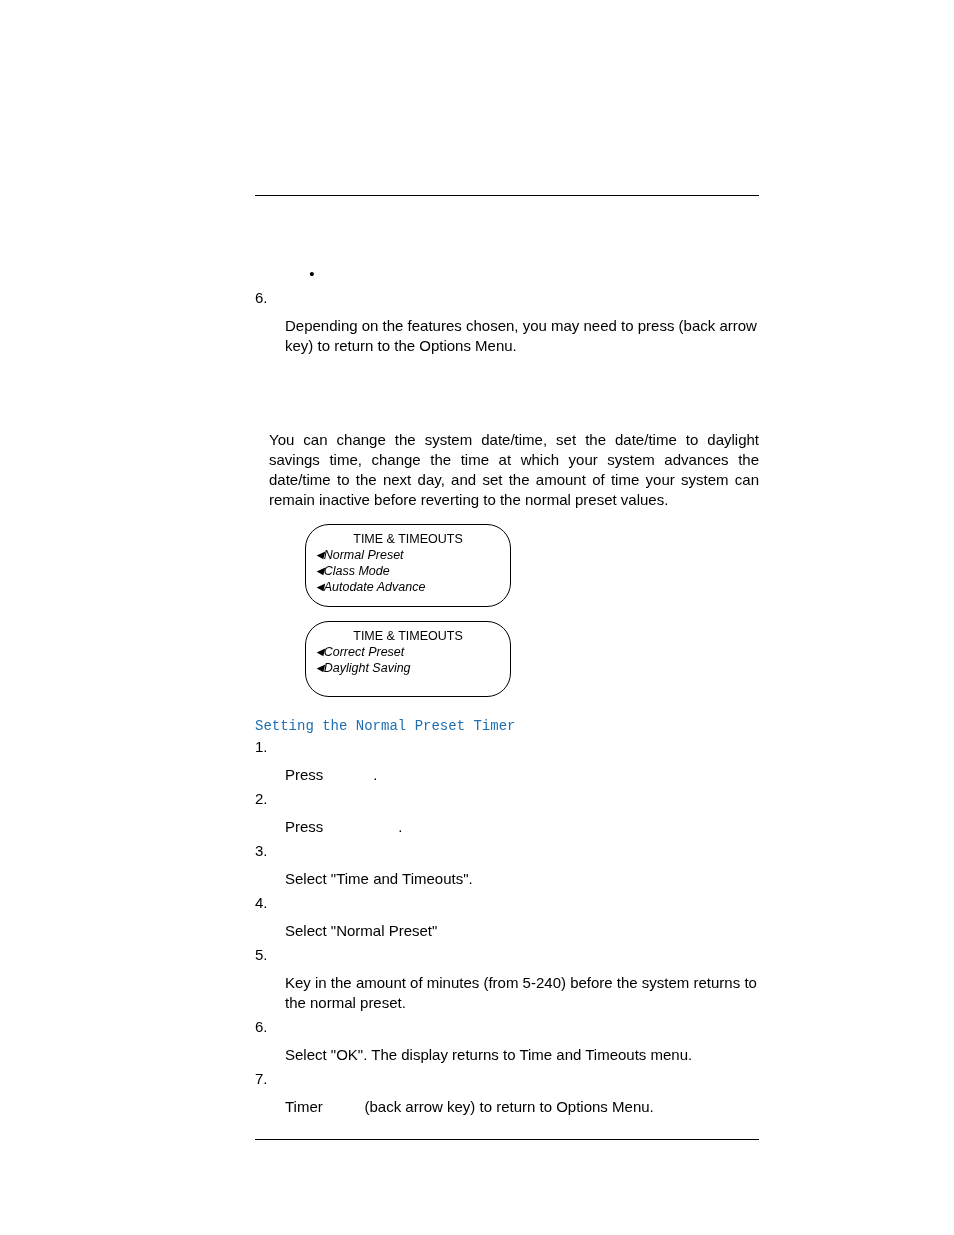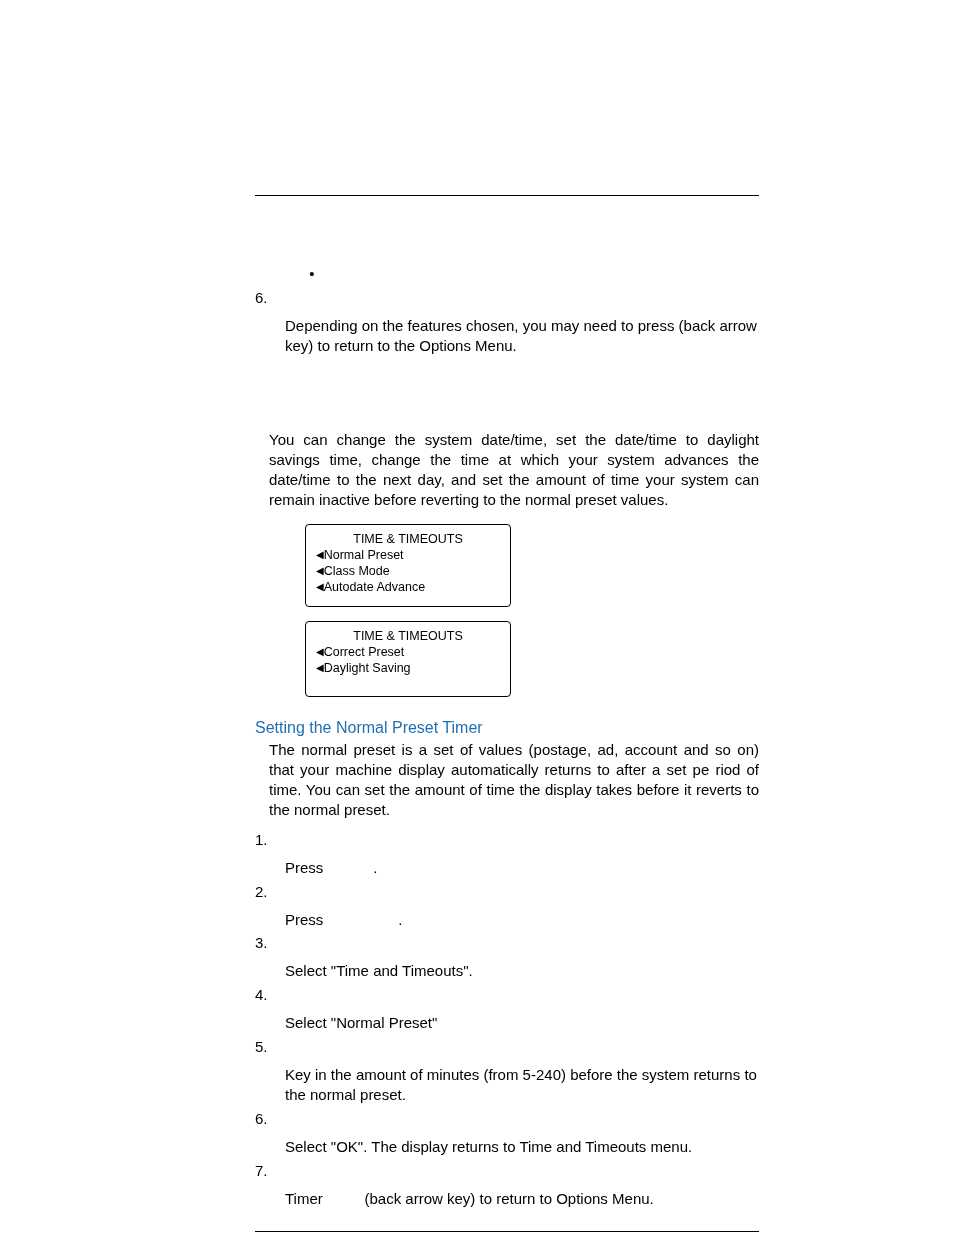--- a/index.html
+++ b/index.html
@@ -56,49 +56,51 @@
     margin-top: 28px;
   }
   .indent-list {
     padding-left: 28px;
   }
   .link {
     color: #1f6fb2;
   }
   .section-heading {
     color: #1f6fb2;
-    font-size: 16px;
+    font-size: 14px;
     margin: 20px 0 2px 0;
+    font-family: Liberation Mono, monospace;
   }
   .para {
     margin: 0 0 12px 14px;
     text-align: justify;
   }
   .gap {
     height: 70px;
   }
   .screens {
     margin: 14px 0 14px 50px;
   }
   .screen {
     border: 1.5px solid #000;
-    border-radius: 4px;
+    border-radius: 24px;
     width: 184px;
     padding: 6px 10px 10px 10px;
     font-size: 12.5px;
     line-height: 1.3;
     margin-bottom: 14px;
     font-family: Arial, Helvetica, sans-serif;
   }
   .screen .title {
     text-align: center;
     margin-bottom: 0px;
   }
   .screen .item {
     white-space: nowrap;
+    font-style: italic;
   }
   .tri {
     display: inline-block;
     font-size: 10px;
     position: relative;
     top: -1px;
   }
   .screen2 {
     min-height: 58px;
   }
@@ -136,21 +138,20 @@
       </div>
       <div class="screen screen2">
         <div class="title">TIME &amp; TIMEOUTS</div>
         <div class="item"><span class="tri">◀</span><span>Correct Preset</span></div>
         <div class="item"><span class="tri">◀</span><span>Daylight Saving</span></div>
       </div>
     </div>
 
     <div class="section-heading">Setting the Normal Preset Timer</div>
 
-    <p class="para" style="margin-bottom:10px; hyphens:manual;">The normal preset is a set of values (postage, ad, account and so on) that your machine display automatically returns to after a set pe riod of time. You can set the amount of time the display takes before it reverts to the normal preset.</p>
 
     <div>
       <div class="num-row">
         <div class="num">1.</div>
         <div class="txt"><span style="white-space:pre;">Press            .</span></div>
       </div>
       <div class="num-row">
         <div class="num">2.</div>
         <div class="txt"><span style="white-space:pre;">Press                  .</span></div>
       </div>

